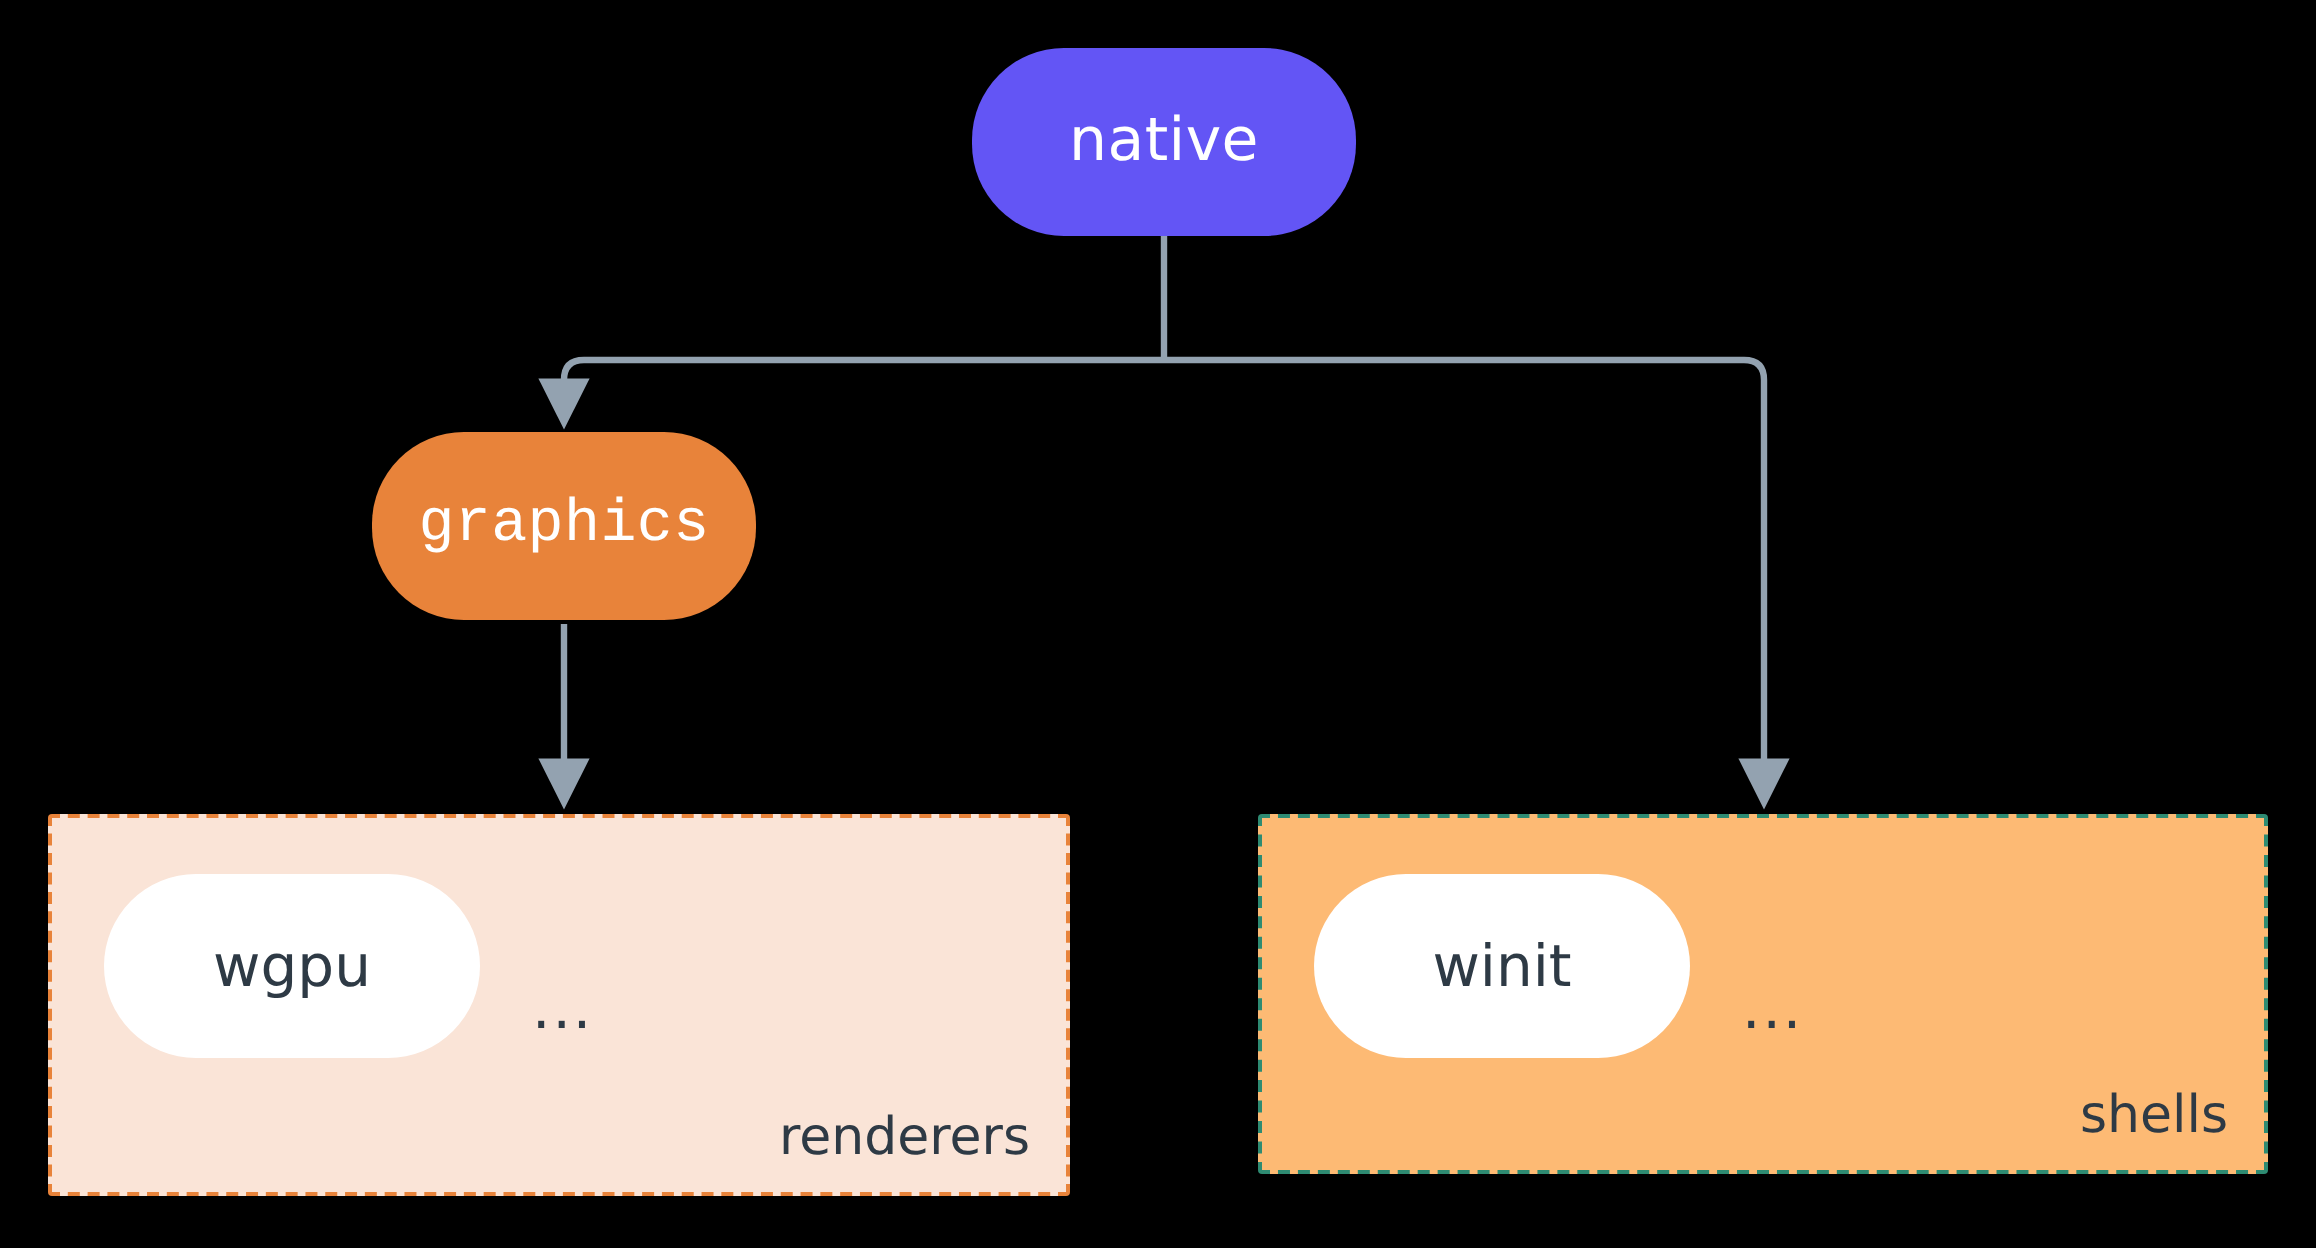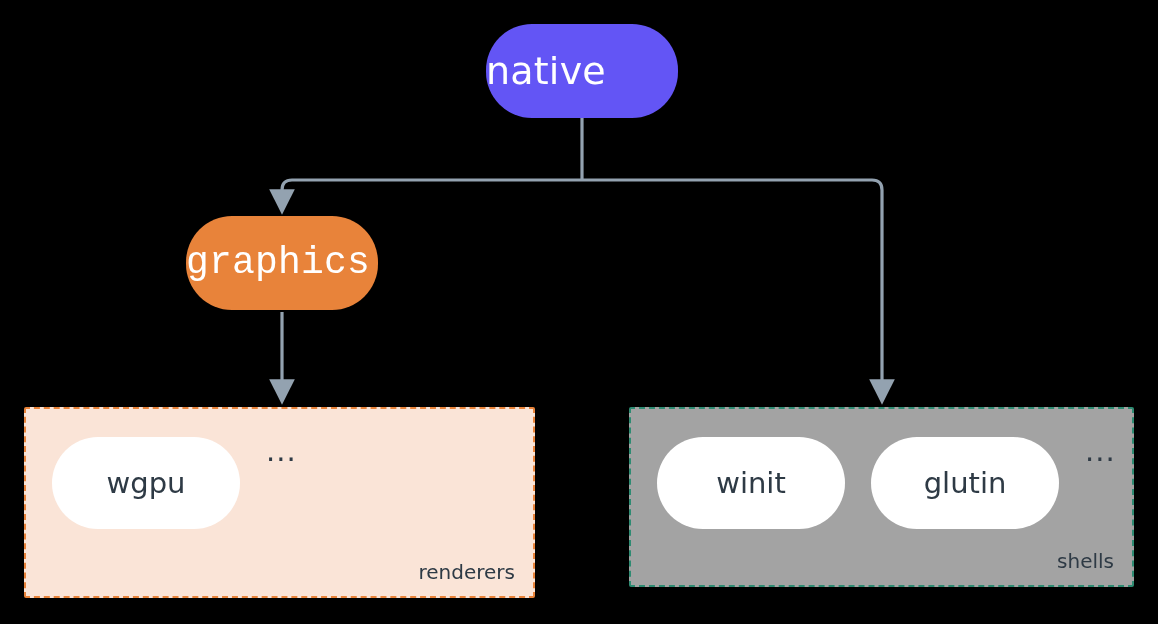--- a/index.html
+++ b/index.html
@@ -28,25 +28,25 @@
     width: 1158px;
     height: 624px;
     pointer-events: none;
   }
 
   
   .node {
     position: absolute;
     display: flex;
     align-items: center;
-    justify-content: flex-start;
+    justify-content: center;
     border-radius: 46px;
     box-sizing: border-box;
     color: #ffffff;
-    font-size: 38px;
+    font-size: 30px;
     letter-spacing: 0.2px;
     line-height: 1;
   }
   #node-native {
     left: 486px;
     top: 24px;
     width: 192px;
     height: 94px;
     background: #6355F5;
   }
@@ -73,30 +73,30 @@
     width: 511px;
     height: 191px;
     background: #FAE4D7;
     border-color: #E8833A;
   }
   #group-shells {
     left: 629px;
     top: 407px;
     width: 505px;
     height: 180px;
-    background: #a3a3a3;
+    background: #fdba74;
     border-color: #2E8B72;
   }
 
   .group-items {
     position: absolute;
     left: 26px;
     top: 28px;
     display: flex;
-    align-items: flex-start;
+    align-items: flex-end;
     gap: 26px;
   }
   .leaf {
     display: flex;
     align-items: center;
     justify-content: center;
     width: 188px;
     height: 92px;
     border-radius: 46px;
     background: #ffffff;
@@ -109,21 +109,21 @@
     font-size: 29px;
     line-height: 1;
     padding-bottom: 10px;
     letter-spacing: 1px;
   }
   .group-label {
     position: absolute;
     right: 18px;
     bottom: 14px;
     color: #2E3A45;
-    font-size: 20px;
+    font-size: 26px;
     line-height: 1;
   }
 </style>
 </head>
 <body>
 
 <div id="canvas">
 
   <svg id="edges" viewBox="0 0 1158 624" width="1158" height="624">
     <defs>
@@ -157,21 +157,18 @@
       <span class="ellipsis">...</span>
     </div>
     <span class="group-label">renderers</span>
   </div>
 
   <div class="group" id="group-shells">
     <div class="group-items">
       <div class="leaf">
         <span>winit</span>
       </div>
-      <div class="leaf">
-        <span>glutin</span>
-      </div>
       <span class="ellipsis">...</span>
     </div>
     <span class="group-label">shells</span>
   </div>
 
 </div>
 
 </body></html>

